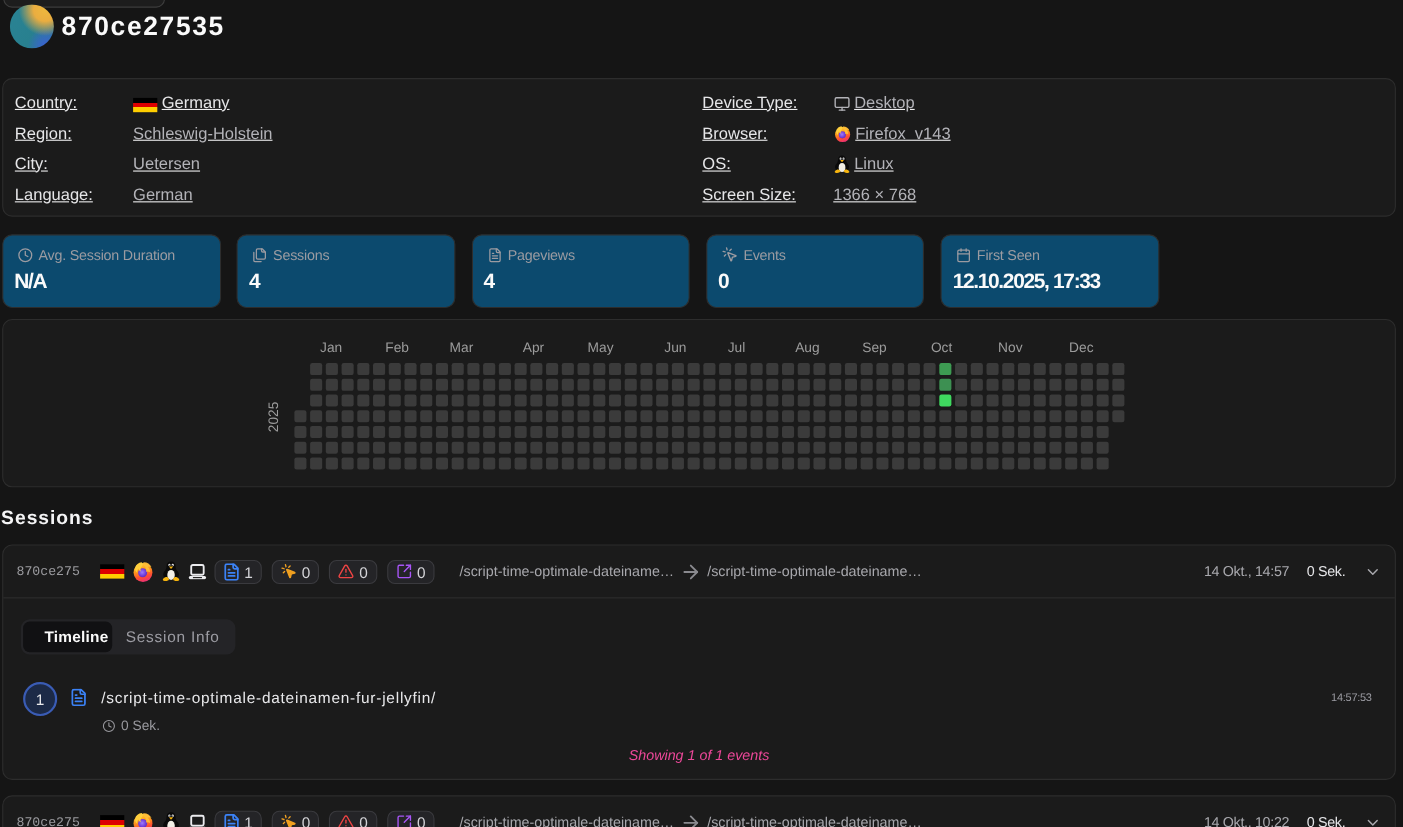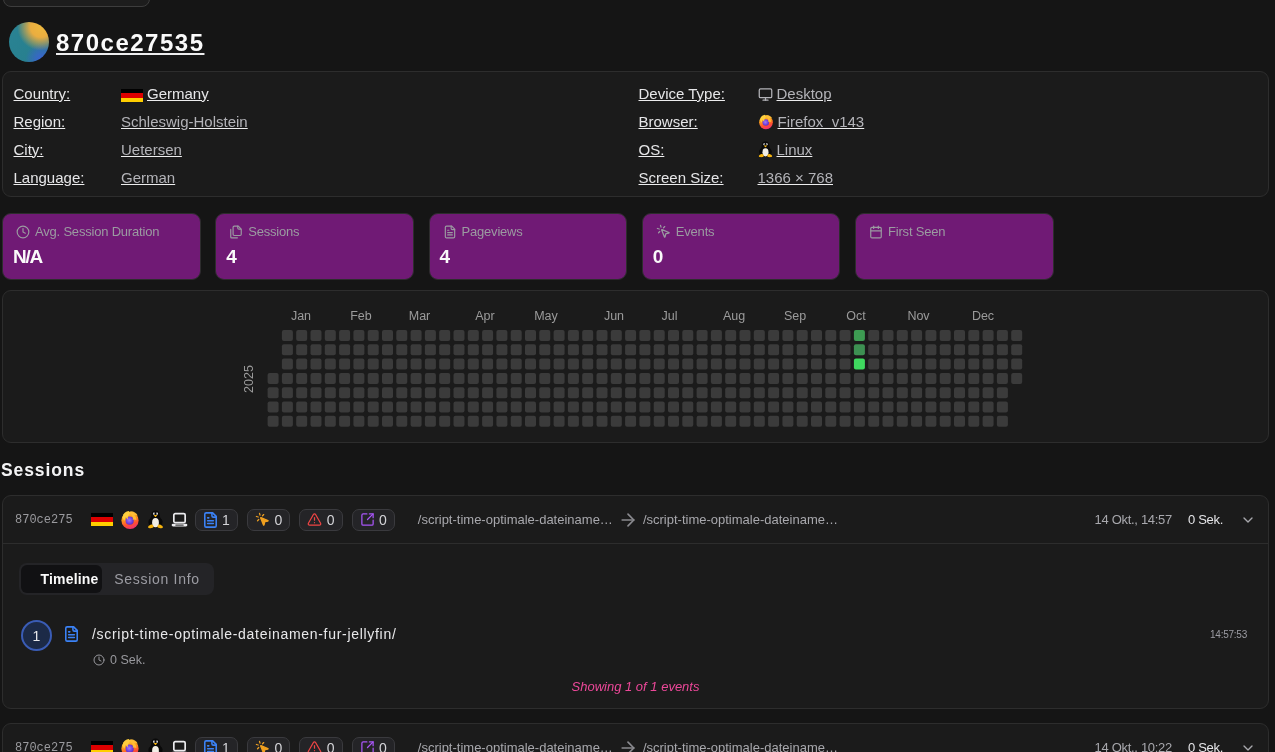--- a/index.html
+++ b/index.html
@@ -1,38 +1,38 @@
 <!DOCTYPE html>
 <html><head>
 <meta charset="utf-8">
 <style>
 * { margin:0; padding:0; box-sizing:border-box; }
 html,body { width:1275px; height:752px; overflow:hidden; background:#151515; font-family:"Liberation Sans", sans-serif; color:#ededee; }
 body { position:relative; }
 .topbtn { position:absolute; left:3px; top:-27.5px; width:147px; height:34px; border:1px solid #3d3d3d; border-radius:8px; background:#1d1d1d; }
-.header { position:absolute; left:9px; top:22px; display:flex; align-items:center;text-decoration:underline; }
+.header { position:absolute; left:9px; top:4px; display:flex; align-items:center; }
 .avatar { width:40px; height:40px; border-radius:50%;
   background:
     radial-gradient(circle at 80% 12%, #eeb83e 0%, #eaad40 22%, rgba(233,171,65,0) 50%),
     radial-gradient(circle at 80% 92%, #3a63cf 0%, rgba(58,99,207,0) 32%),
     linear-gradient(122deg, #2a8394 0%, #28808f 60%, #2e74a8 96%);
 }
 .title { margin-left:7px; font-size:24px; font-weight:bold; color:#fafafa; letter-spacing:1.5px; position:relative; top:1px; }
 .panel { background:#1b1b1b; border:1px solid #2d2d2d; border-radius:9px; }
 .info { position:absolute; left:2px; top:71px; width:1267px; height:126px; padding:7px 0 0 10.5px; display:grid; grid-template-columns:625px 1fr;text-decoration:underline; }
 .icol { display:flex; flex-direction:column; }
 .irow { height:28px; display:flex; align-items:center; font-size:15px; }
 .ilabel { color:#e6e6e8; }
 .irow .lab1 { width:107.5px; }
 .irow .lab2 { width:119px; }
 .ival { color:#b3b3b8; display:flex; align-items:flex-end; gap:4px; }
 .ival.bright { color:#e6e6e8; }
 .flag { width:22px; height:13px; display:inline-block; background:linear-gradient(to bottom,#000 0 33.3%,#dd0000 33.3% 66.6%,#ffce00 66.6% 100%); }
 .cards { position:absolute; left:2px; top:213px; width:1265px; display:grid; grid-template-columns:repeat(6,1fr); gap:14.6px; }
-.card { background:#701a75; border:1px solid #2d2d2d; border-radius:9px; height:67px; padding:10px 10px; }
+.card { background:#0c4a6e; border:1px solid #2d2d2d; border-radius:9px; height:67px; padding:10px 10px; }
 .clabel { display:flex; align-items:center; gap:5px; margin-left:3px; color:#9b9ba1; font-size:13px; letter-spacing:-0.2px; white-space:nowrap; }
 .clabel svg { flex:0 0 auto; }
 .cvalue { margin-top:7px; font-size:19px; font-weight:bold; letter-spacing:-1.2px; color:#fafafa; white-space:nowrap; }
 .heat { position:absolute; left:2px; top:290px; width:1267px; height:153px; }
 .sesshead { position:absolute; left:1px; top:460px; font-size:17.5px; font-weight:bold; letter-spacing:0.9px; color:#f4f4f5; }
 .scard { position:absolute; left:2px; background:#1b1b1b; border:1px solid #2d2d2d; border-radius:9px; }
 .scard1 { top:495px; width:1267px; height:214px; }
 .scard2 { top:723px; width:1267px; height:80px; }
 .srow { height:47px; display:flex; align-items:center; padding:0 12px; }
 .sid { font-family:"Liberation Mono", monospace; font-size:12px; color:#9a9a9e; letter-spacing:0px; }
@@ -186,20 +186,21 @@
     </div>
   <div class="card">
       <div class="clabel"><svg width="14" height="14" viewBox="0 0 24 24" style="">
           <g fill="none" stroke-linecap="round" stroke-linejoin="round" stroke="#9b9ba1" stroke-width="2">
             <rect x="3" y="4" width="18" height="18" rx="2"></rect>
             <path d="M16 2v4"></path>
             <path d="M8 2v4"></path>
             <path d="M3 10h18"></path>
           </g>
         </svg> First Seen</div>
+      <div class="cvalue">12.10.2025, 17:33</div>
     </div>
 </div>
 
 <div class="panel heat"><svg width="1265" height="151" viewBox="0 0 1265 151">
       <text x="298" y="29" font-size="12.5" fill="#9b9b9b" text-anchor="middle" font-family="Liberation Sans">Jan</text>
       <text x="358" y="29" font-size="12.5" fill="#9b9b9b" text-anchor="middle" font-family="Liberation Sans">Feb</text>
       <text x="416.5" y="29" font-size="12.5" fill="#9b9b9b" text-anchor="middle" font-family="Liberation Sans">Mar</text>
       <text x="482" y="29" font-size="12.5" fill="#9b9b9b" text-anchor="middle" font-family="Liberation Sans">Apr</text>
       <text x="543" y="29" font-size="12.5" fill="#9b9b9b" text-anchor="middle" font-family="Liberation Sans">May</text>
       <text x="611" y="29" font-size="12.5" fill="#9b9b9b" text-anchor="middle" font-family="Liberation Sans">Jun</text>

